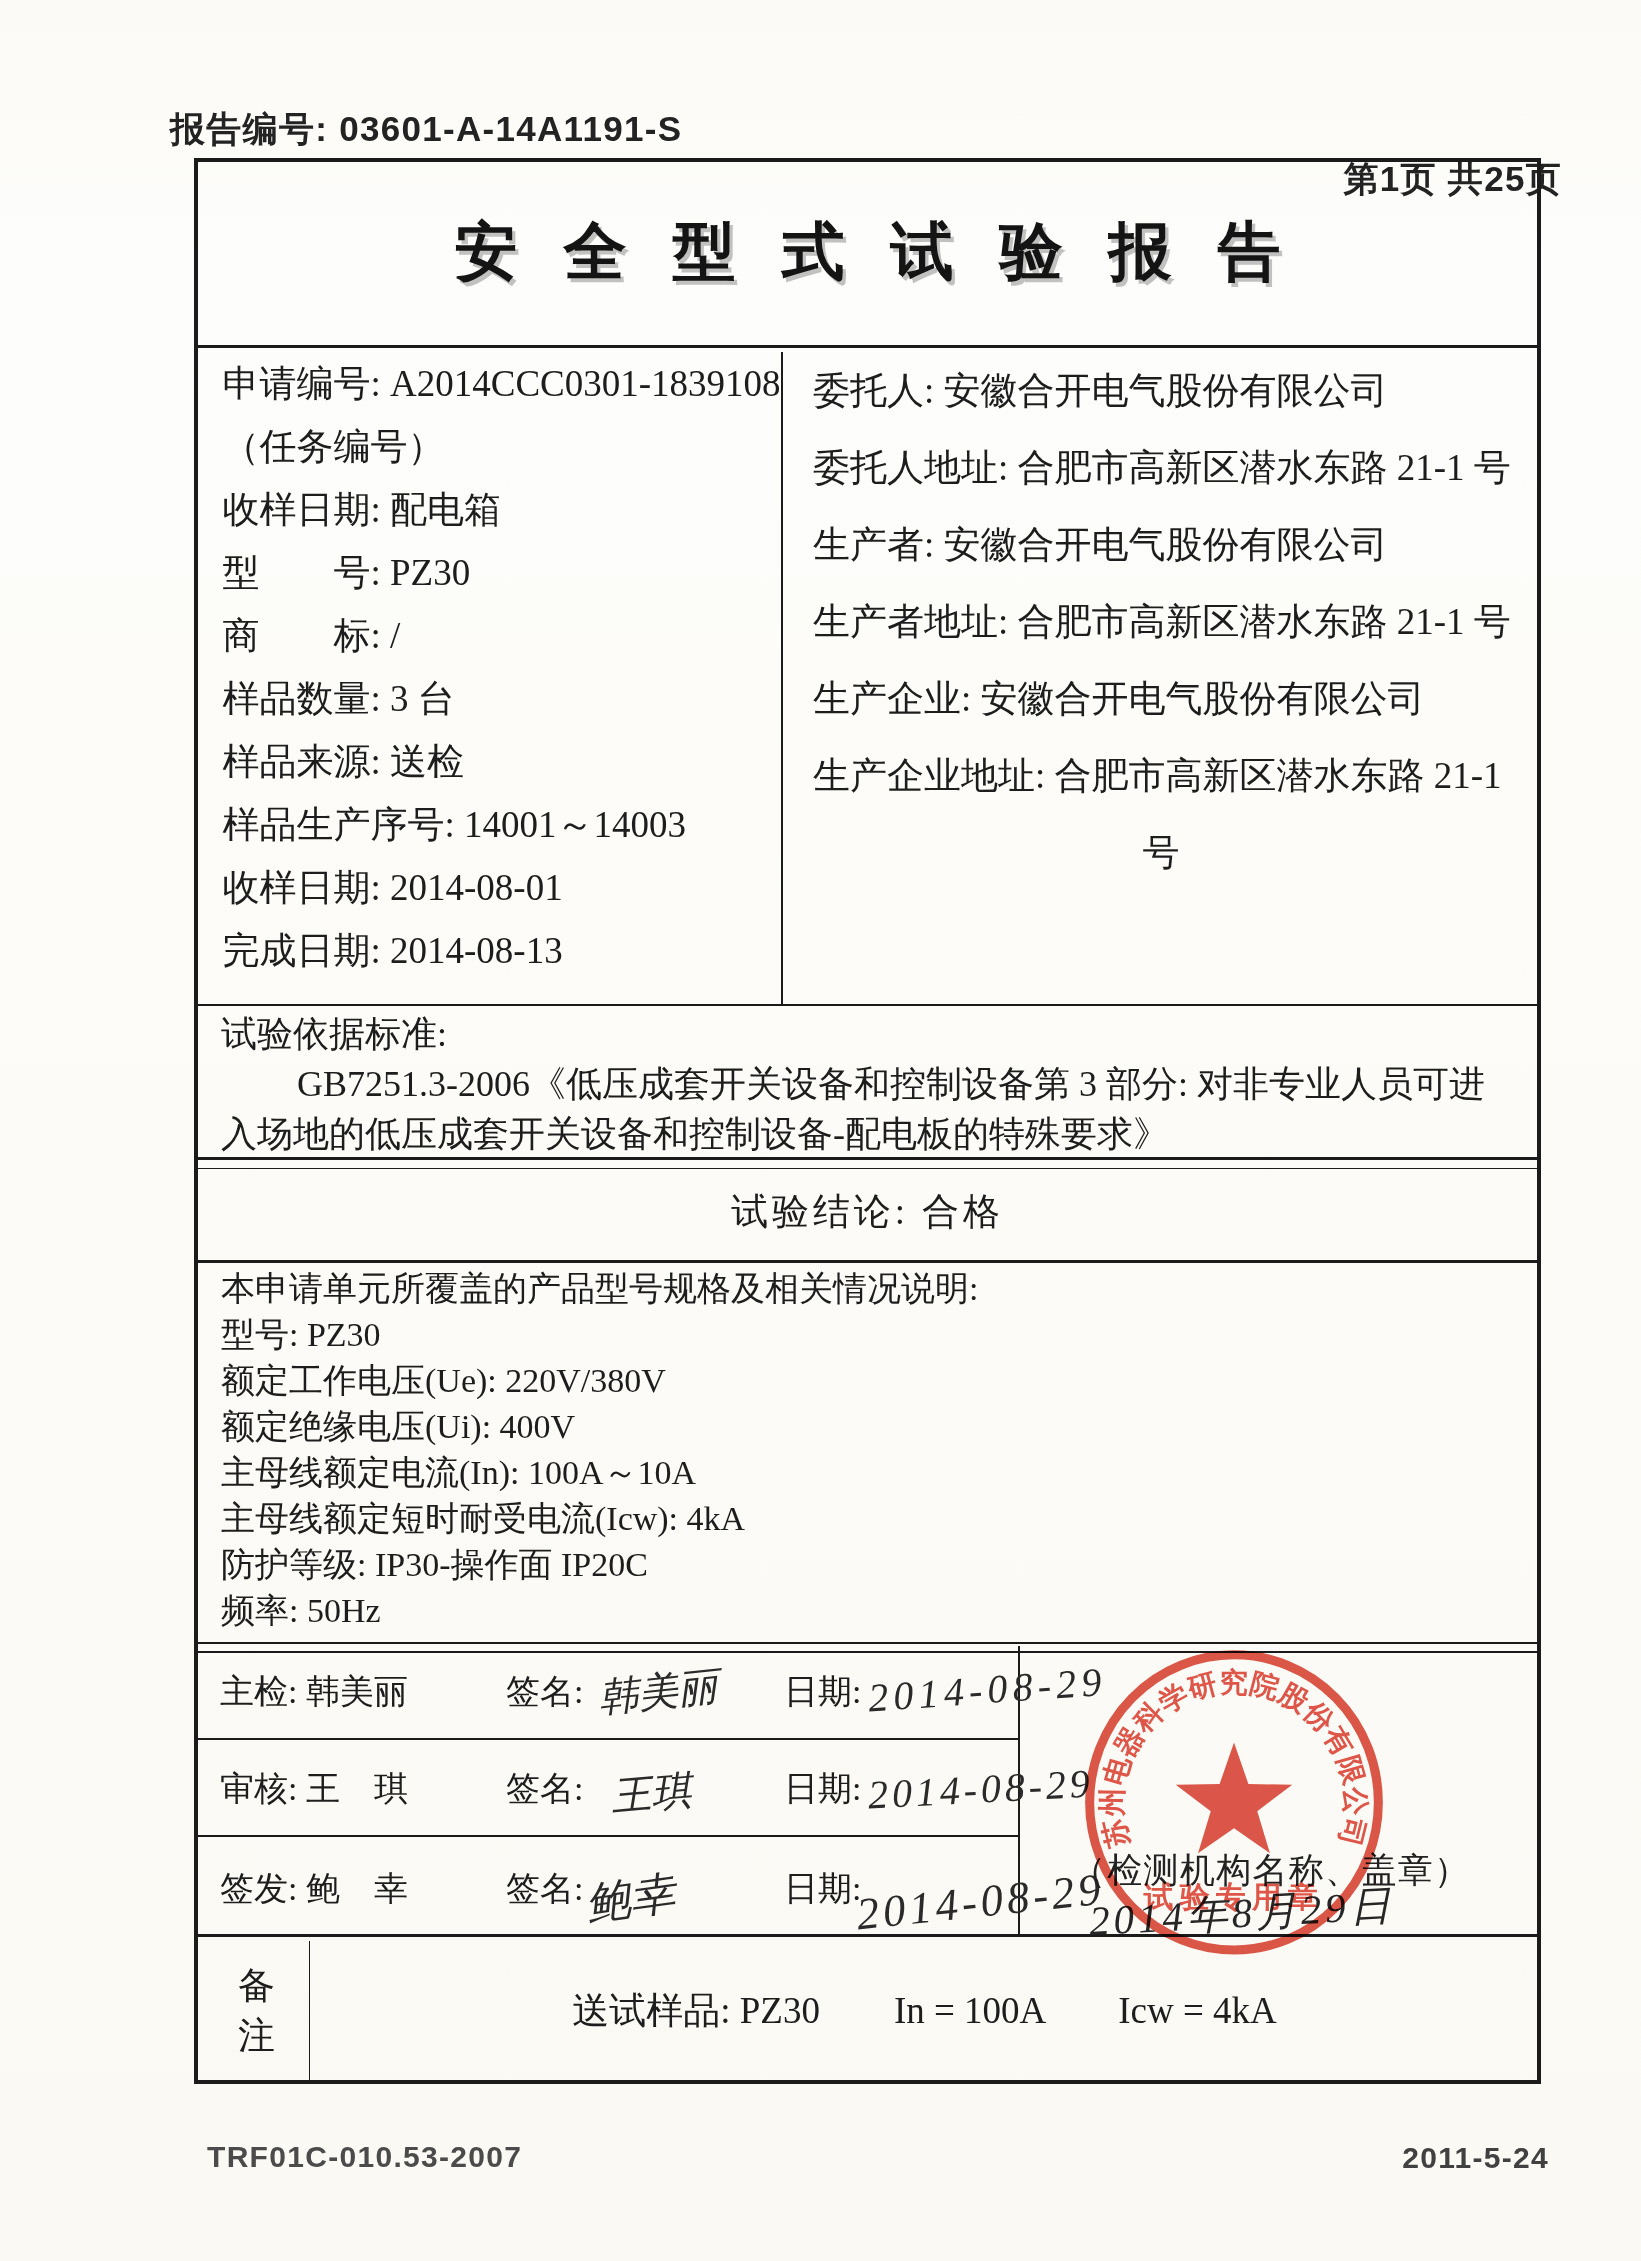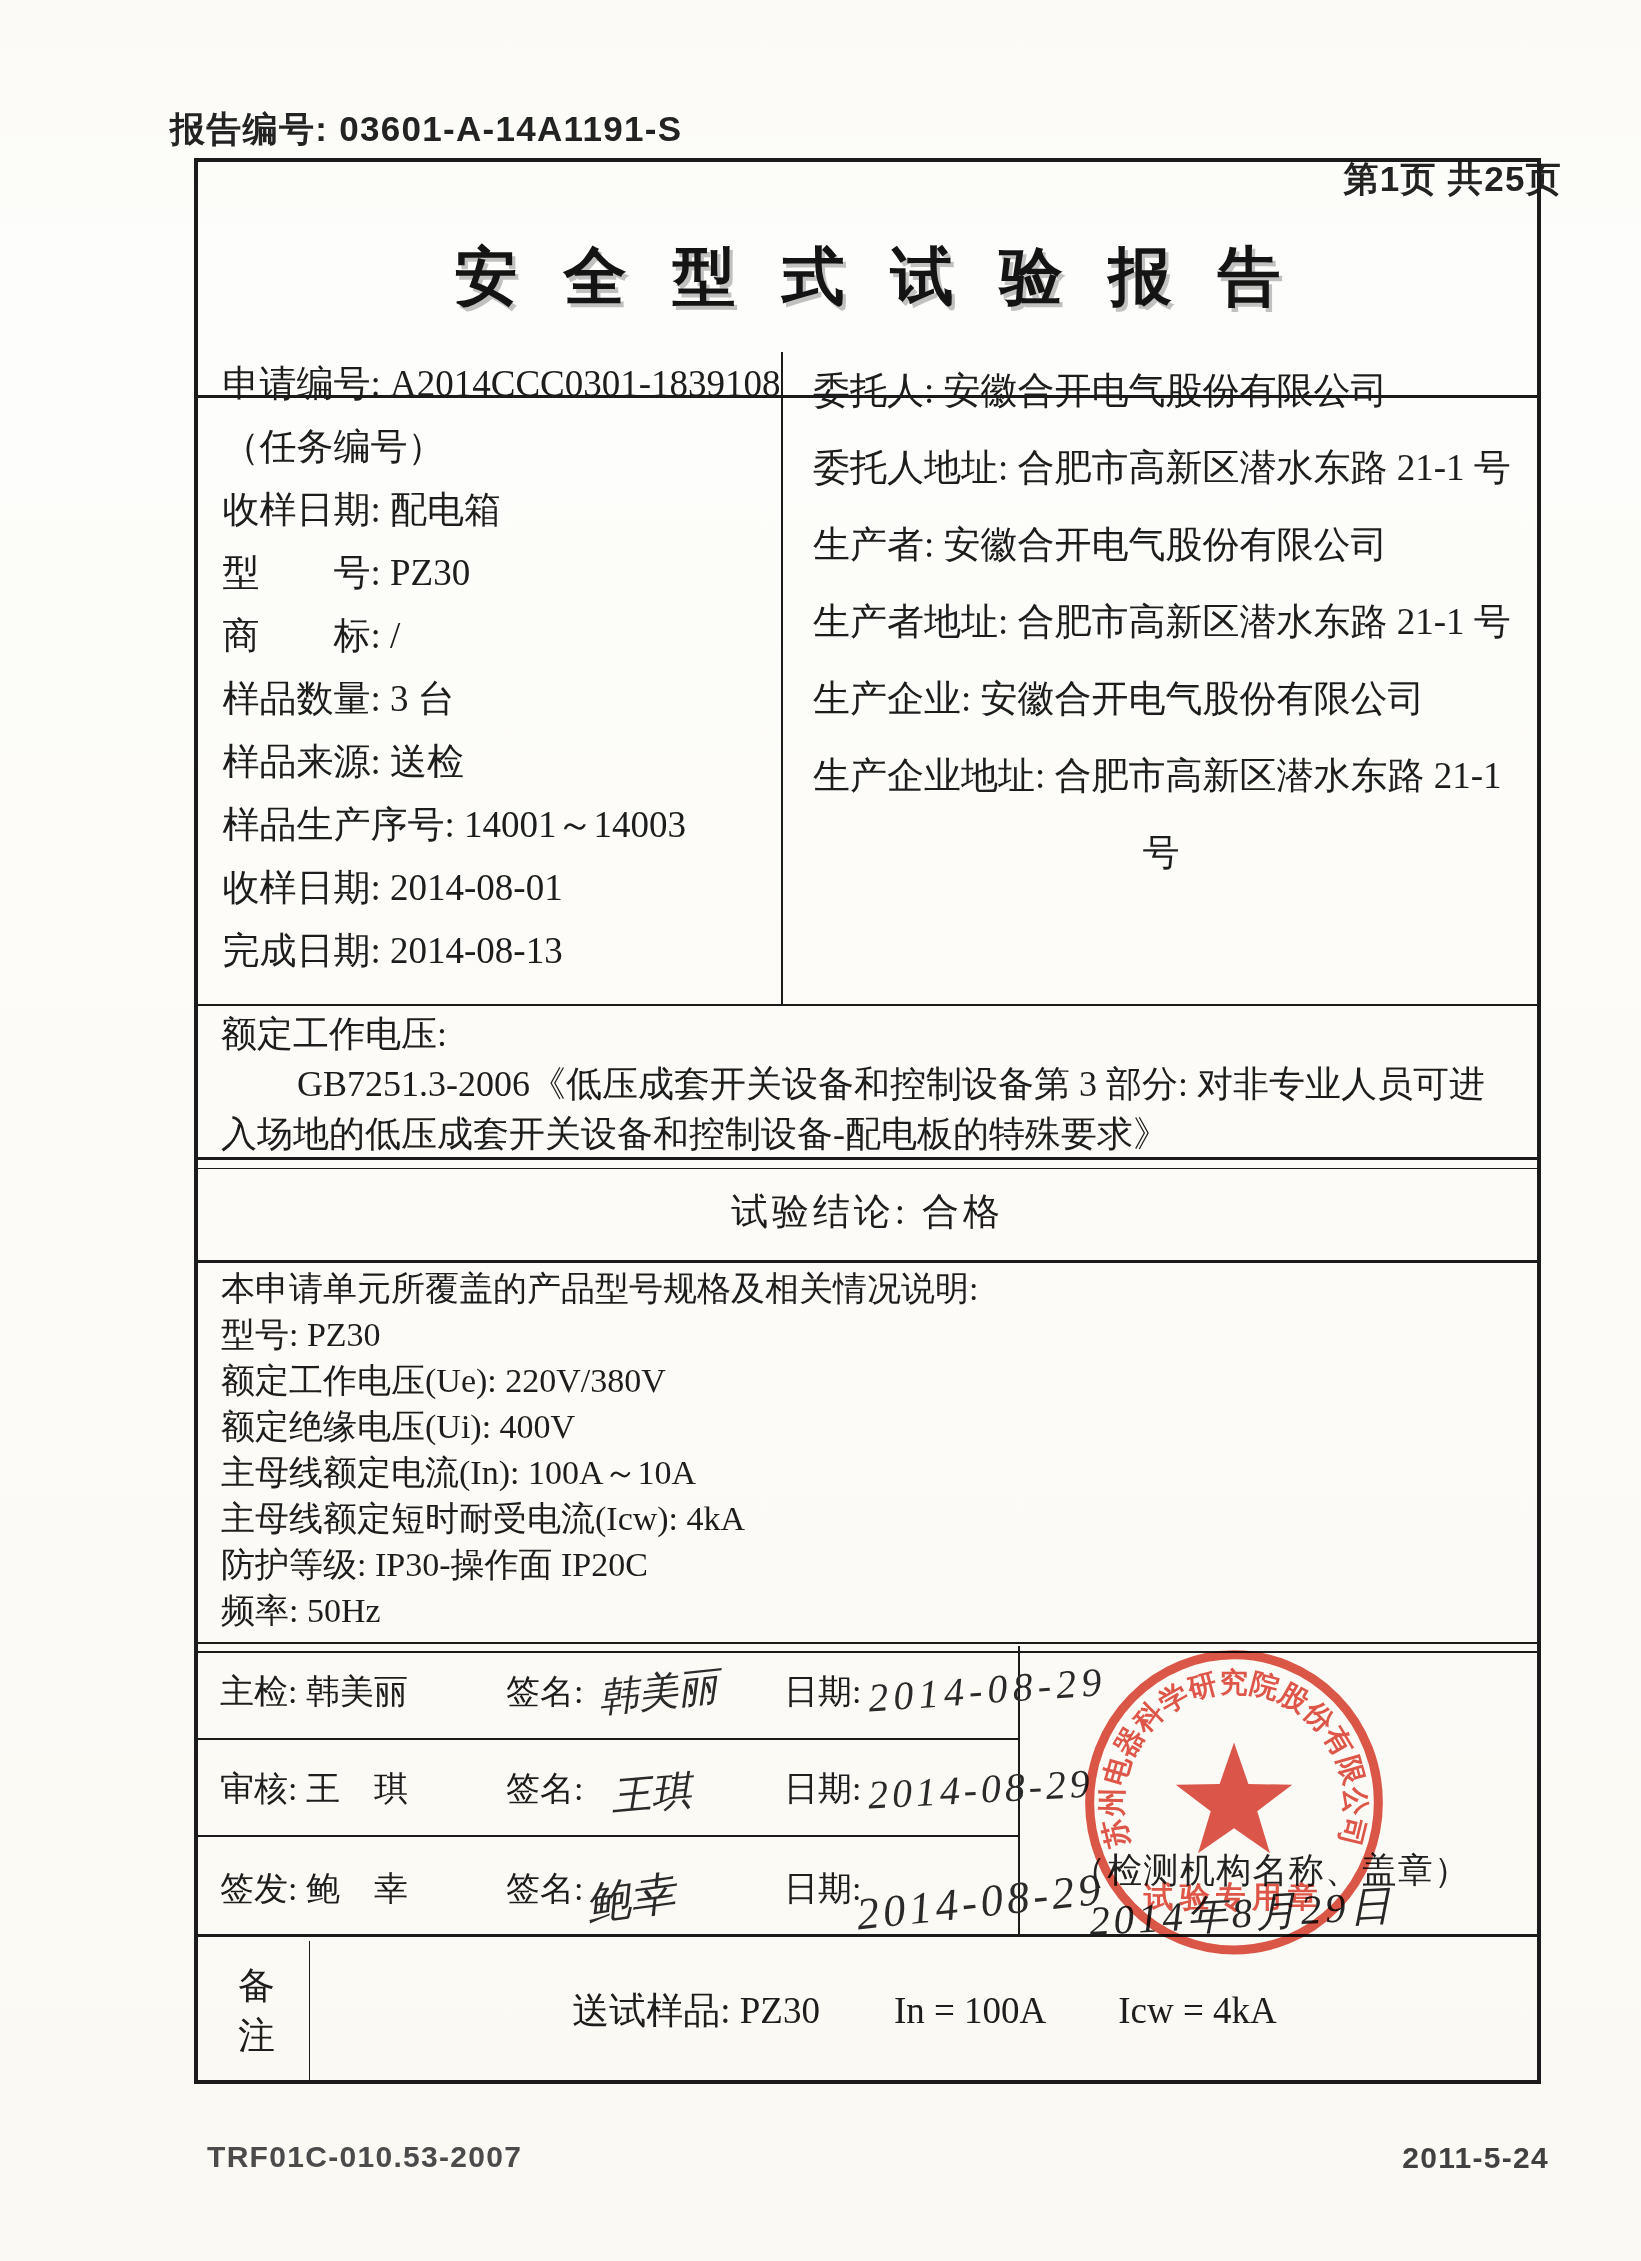--- a/index.html
+++ b/index.html
@@ -10,21 +10,21 @@
   }
   .hdr { position:absolute; font-family:"Liberation Sans",sans-serif; font-weight:bold;
          font-size:35px; letter-spacing:1.3px; color:#232323; white-space:nowrap; }
   .hdr-left { left:170px; top:106px; }
   .hdr-right { right:80px; top:108px;margin-top:48px; }
 
   .tbl { position:absolute; left:194px; top:158px; width:1347px; height:1926px;
          border:4.5px solid #1b1b1b; box-sizing:border-box; }
   .row { position:absolute; left:0; width:100%; box-sizing:border-box; }
 
-  .r-title { top:0; height:236px; border-bottom:3.9px solid #1b1b1b; }
+  .r-title { top:0; height:186px; border-bottom:3.9px solid #1b1b1b; }
   .title-text { position:absolute; left:0; width:100%; top:50%; transform:translateY(-52%);
     text-align:center; font-size:63px; font-weight:bold; letter-spacing:46px; text-indent:46px;
     color:#141414; text-shadow:3.2px 3.9px 0.6px rgba(55,55,55,0.30); white-space:nowrap; }
 
   .r-info { top:190px; height:654px; border-bottom:2.6px solid #1b1b1b;padding-left:43px; }
   .cell-left { position:absolute; left:0; top:0; width:585px; height:100%;
                border-right:2.6px solid #1b1b1b; box-sizing:border-box; }
   .cell-right { position:absolute; left:587px; top:0; right:0; height:100%; }
   .info-line { display:block; height:63px; line-height:63px; font-size:37px;
                padding-left:24.5px; white-space:nowrap; }
@@ -119,21 +119,21 @@
         <span class="client-line">委托人地址: 合肥市高新区潜水东路 21-1 号</span>
         <span class="client-line">生产者: 安徽合开电气股份有限公司</span>
         <span class="client-line">生产者地址: 合肥市高新区潜水东路 21-1 号</span>
         <span class="client-line">生产企业: 安徽合开电气股份有限公司</span>
         <span class="client-line">生产企业地址: 合肥市高新区潜水东路 21-1</span>
         <span class="client-line client-wrap">号</span>
       </div>
     </div>
 
     <div class="row r-standard">
-      <span class="std-line">额定工作电压:</span>
+      <span class="std-line">试验依据标准:</span>
       <span class="std-line std-indent">GB7251.3-2006《低压成套开关设备和控制设备第 3 部分: 对非专业人员可进</span>
       <span class="std-line">入场地的低压成套开关设备和控制设备-配电板的特殊要求》</span>
     </div>
 
     <div class="row r-conclusion">
       <div class="dline" style="top:4.5px"></div>
       <div class="concl-text">试验结论: 合格</div>
     </div>
 
     <div class="row r-coverage">

